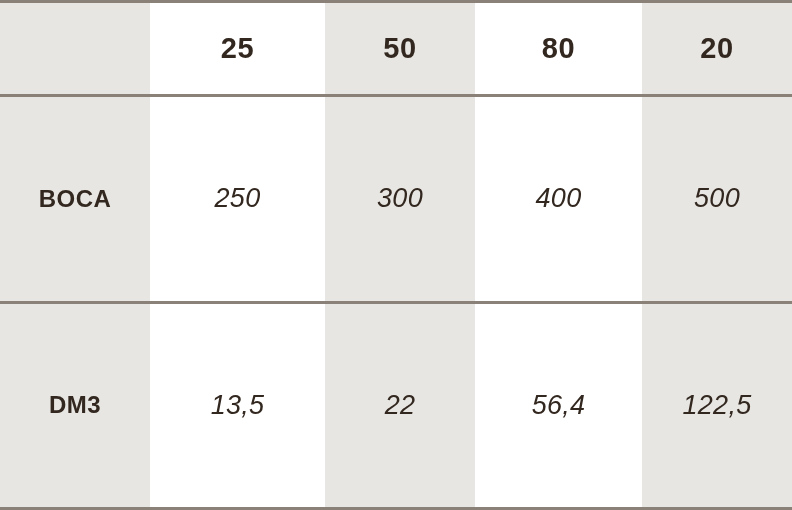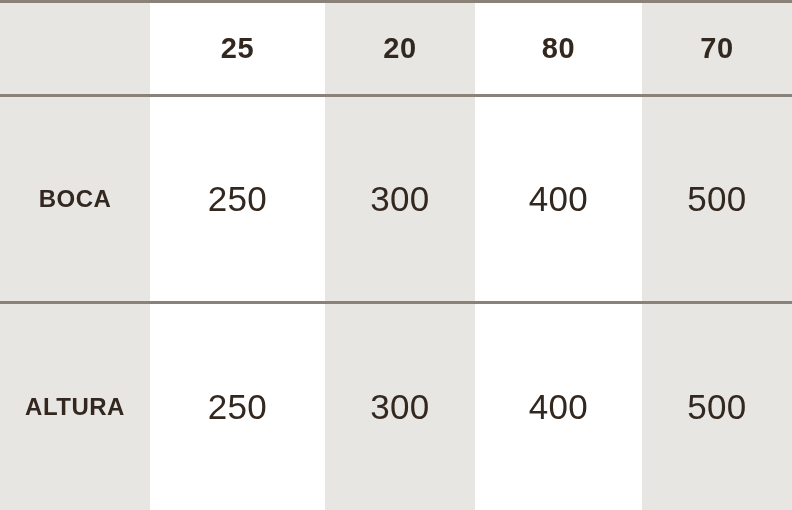--- a/index.html
+++ b/index.html
@@ -61,56 +61,57 @@
     letter-spacing: 0.5px;
   }
 
   .row-label {
     font-size: 24px;
     font-weight: bold;
     letter-spacing: 0.5px;
   }
 
   .cell-value {
-    font-size: 35px;
+    font-size: 27px;
     font-weight: normal;
     letter-spacing: 0.3px;
+    font-style: italic;
   }
 
   .corner-cell { background: #e8e6e2; }
 </style>
 </head>
 <body>
 
 <table class="spec-table">
   <colgroup>
     <col class="c-label">
       <col class="c-25">
       <col class="c-30">
       <col class="c-40">
       <col class="c-50">
   </colgroup>
   <thead>
     <tr class="header-row">
       <th class="corner-cell"></th>
       <th class="col-head stripe-white">25</th>
+      <th class="col-head">50</th>
+      <th class="col-head stripe-white">80</th>
       <th class="col-head">20</th>
-      <th class="col-head stripe-white">80</th>
-      <th class="col-head">70</th>
     </tr>
   </thead>
   <tbody>
     <tr class="data-row">
       <td class="row-label">BOCA</td>
       <td class="cell-value stripe-white">250</td>
       <td class="cell-value">300</td>
       <td class="cell-value stripe-white">400</td>
       <td class="cell-value">500</td>
     </tr>
-    <tr class="data-row">
-      <td class="row-label">ALTURA</td>
-      <td class="cell-value stripe-white">250</td>
-      <td class="cell-value">300</td>
-      <td class="cell-value stripe-white">400</td>
-      <td class="cell-value">500</td>
+    <tr class="data-row last-row">
+      <td class="row-label">DM3</td>
+      <td class="cell-value stripe-white">13,5</td>
+      <td class="cell-value">22</td>
+      <td class="cell-value stripe-white">56,4</td>
+      <td class="cell-value">122,5</td>
     </tr>
   </tbody>
 </table>
 
 </body></html>

